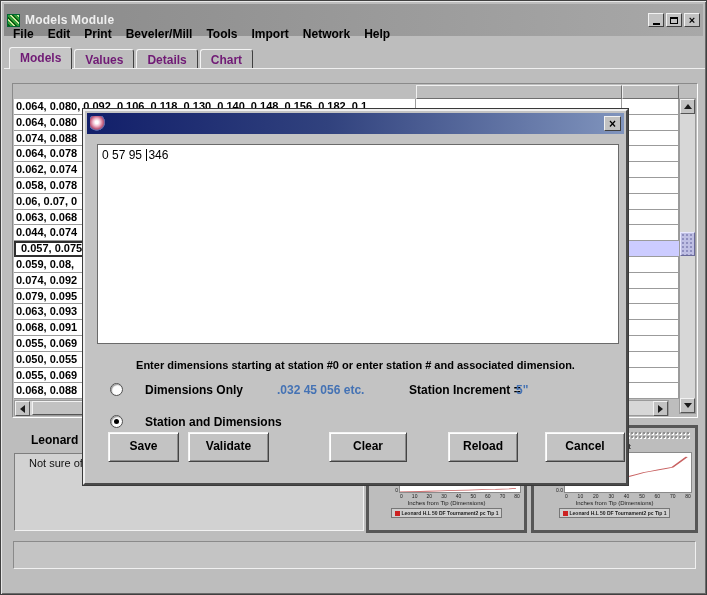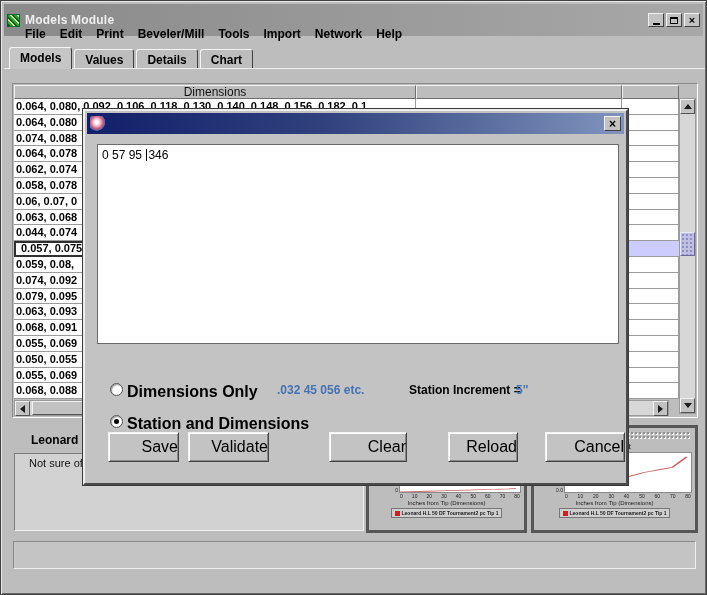--- a/index.html
+++ b/index.html
@@ -28,29 +28,29 @@
   .wbtn{
     width:16px; height:14px; background:#c2c2c2;
     border:1px solid; border-color:#f2f2f2 #404040 #404040 #f2f2f2;
     display:flex; align-items:center; justify-content:center;
     font-size:11px; font-weight:bold; color:#000; line-height:1;
   }
   .glyph-min{ width:7px; height:2px; background:#000; margin-top:8px; }
   .glyph-max{ width:8px; height:7px; border:1px solid #000; border-top:2px solid #000; }
   
   .menubar{
-    position:absolute; left:15px; top:22px; right:3px; height:22px;
+    position:absolute; left:3px; top:22px; right:3px; height:22px;
     display:flex; align-items:center; padding-left:2px;
   }
   .menu-item{ font-size:12px; font-weight:bold; color:#000; padding:3px 7px; }
   
   .tabbar{ position:absolute; left:8px; top:46px; height:22px; display:flex; align-items:flex-end; }
   .tab{
     height:20px; padding:3px 10px 0; margin-right:2px;
-    background:#bdbdbd; font-size:12px; font-weight:bold; color:#000000;
+    background:#bdbdbd; font-size:12px; font-weight:bold; color:#701a75;
     border:1px solid; border-color:#f4f4f4 #404040 #808080 #f4f4f4;
     border-bottom:none; border-radius:3px 3px 0 0; white-space:nowrap;
   }
   .tab.active{ height:22px; background:#c6c6c6; position:relative; z-index:3; }
   .tab.disabled{ color:#8e8e8e; text-shadow:1px 1px 0 #eee; }
   .content-bg{
     position:absolute; left:3px; top:67px; width:701px; height:525px;
     background:#bdbdbd; border-top:1px solid #f0f0f0;
   }
   
@@ -143,28 +143,28 @@
   .dlg-textarea{ position:absolute; left:12px; top:33px; width:522px; height:200px;
     background:#fff; border:1px solid #6a6a6a; font-size:12px; color:#000; padding:3px 4px; }
   .caret{ display:inline-block; width:1px; height:12px; background:#000; vertical-align:-2px; margin:0 1px 0 1px; }
   .dlg-instr{ position:absolute; left:0; top:248px; width:100%; text-align:center;
     font-size:11px; font-weight:bold; color:#000; }
   .opt{ position:absolute; left:0; width:100%; height:16px; }
   .o1{ top:271px; } .o2{ top:303px; }
   .radio{ position:absolute; left:25px; top:1px; width:13px; height:13px; border-radius:50%;
     background:#fdfdfd; border:1px solid #4f4f4f; box-shadow:inset 1px 1px 1px #9a9a9a; }
   .radio .dot{ position:absolute; left:3px; top:3px; width:5px; height:5px; border-radius:50%; background:#000; }
-  .opt-label{ position:absolute; left:42px; top:1px; font-size:16px; font-weight:bold; color:#000; }
+  .opt-label{ position:absolute; left:60px; top:1px; font-size:12px; font-weight:bold; color:#000; }
   .opt-ex{ position:absolute; left:192px; top:1px; font-size:12px; font-weight:bold; color:#4472b4; }
   .inc-label{ position:absolute; left:324px; top:1px; font-size:12px; font-weight:bold; color:#000; }
   .inc-val{ position:absolute; left:431px; top:1px; font-size:12px; font-weight:bold; color:#4472b4; }
   .dlg-btn{ position:absolute; top:321px; height:30px; background:#c3c3c3;
     border:1px solid; border-color:#f4f4f4 #444 #444 #f4f4f4;
     box-shadow:inset 1px 1px 0 #fff, inset -1px -1px 0 #8a8a8a;
-    font-size:16px; font-weight:normal; color:#000; text-align:right; line-height:27px; }
+    font-size:12px; font-weight:bold; color:#000; text-align:center; line-height:27px; }
   .b-save{ left:23px; width:71px; }
   .b-validate{ left:103px; width:81px; }
   .b-clear{ left:244px; width:78px; }
   .b-reload{ left:363px; width:70px; }
   .b-cancel{ left:460px; width:80px; }
 </style>
 </head>
 <body>
 
 <div class="stage">
@@ -199,21 +199,20 @@
   <div class="tabbar">
     <span class="tab active">Models</span>
     <span class="tab">Values</span>
     <span class="tab">Details</span>
     <span class="tab">Chart</span>
   </div>
 
   <div class="content-bg"></div>
 
   <div class="table-frame"></div>
-  <div class="th th1">Dimensions</div>
   <div class="th th2"></div>
   <div class="th th3"></div>
 
   <div class="rows">
     <div class="row">0.064, 0.080, 0.092, 0.106, 0.118, 0.130, 0.140, 0.148, 0.156, 0.182, 0.1...</div>
     <div class="row">0.064, 0.080</div>
     <div class="row">0.074, 0.088</div>
     <div class="row">0.064, 0.078</div>
     <div class="row">0.062, 0.074</div>
     <div class="row">0.058, 0.078</div>
@@ -338,20 +337,21 @@
   <div class="status-bar"></div>
 
   <div class="dialog">
     <div class="dlg-title">
       <span class="dlg-icon"></span>
       <span class="dlg-close">
           <span>×</span>
         </span>
     </div>
     <div class="dlg-textarea"><span>0 57 95 </span><span class="caret"></span><span>346</span></div>
+    <div class="dlg-instr">Enter dimensions starting at station #0 or enter station # and associated dimension.</div>
 
     <div class="opt o1">
       <span class="radio"></span>
       <span class="opt-label">Dimensions Only</span>
       <span class="opt-ex">.032 45 056 etc.</span>
       <span class="inc-label">Station Increment =</span>
       <span class="inc-val">5"</span>
     </div>
     <div class="opt o2">
       <span class="radio">

